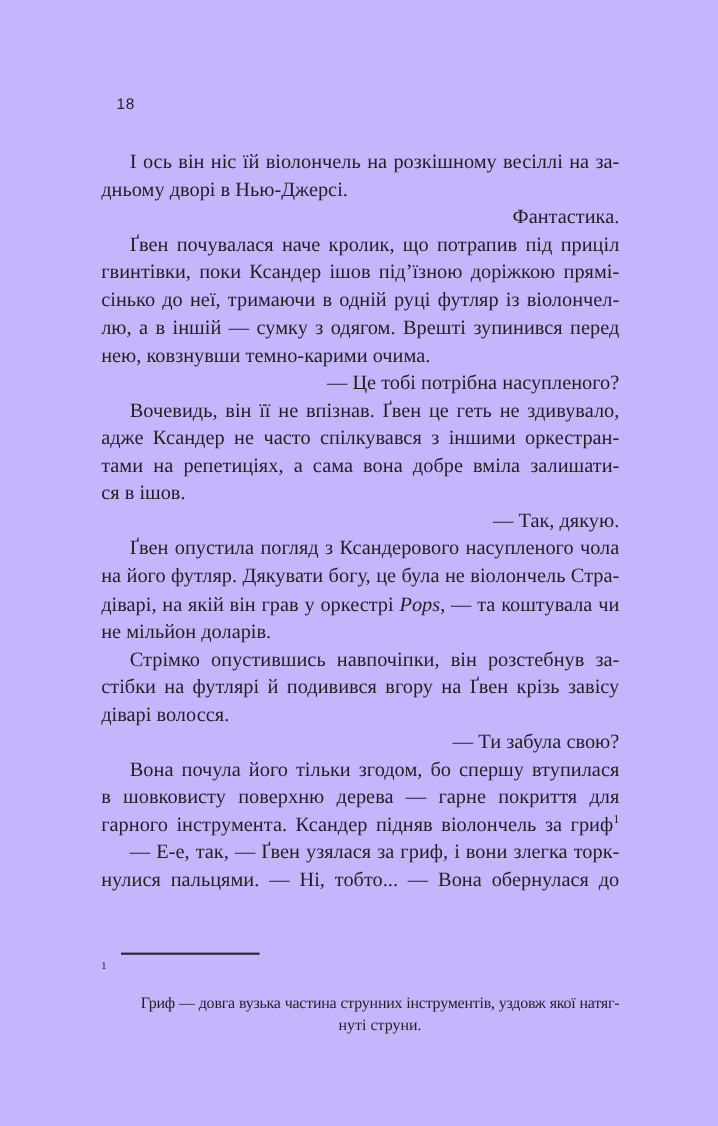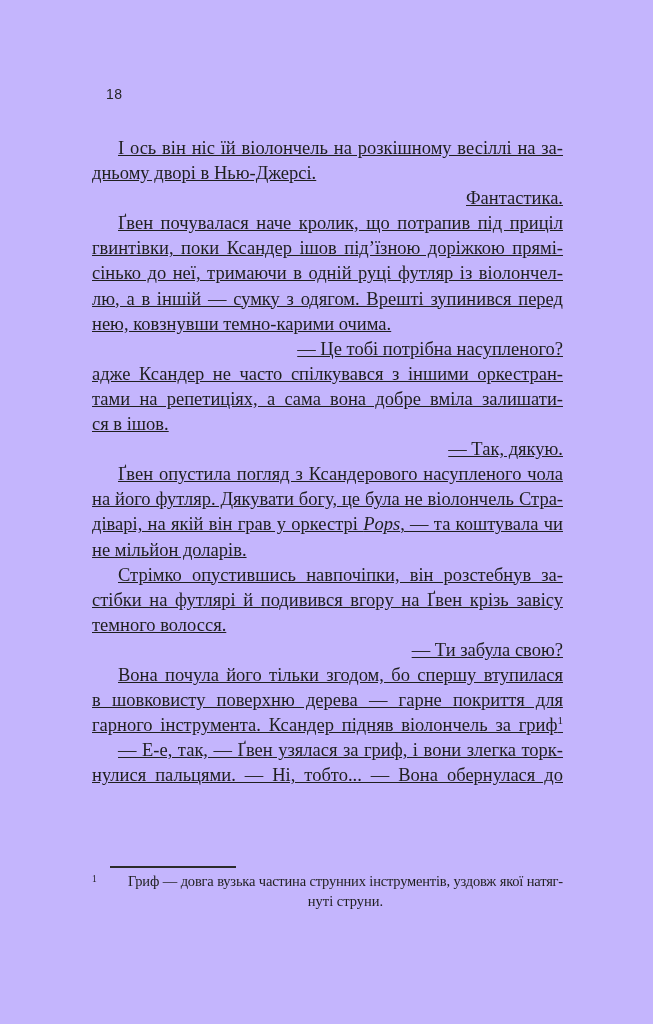--- a/index.html
+++ b/index.html
@@ -18,70 +18,70 @@
     font-size:14px;letter-spacing:0.5px;color:#262626;
   }
   .bodytext{
     position:absolute;left:92px;top:136px;width:471px;
     font-size:18.5px;
   }
   .line{
     height:25.1px;line-height:25.1px;
     overflow:hidden;text-align:left;
     white-space:normal;
-    text-decoration:underline;
   }
   .line.j{text-align:justify;text-align-last:justify;}
   .line.ind{text-indent:26px;text-align:right;}
   .it{font-style:italic;}
   .sup{font-size:60%;vertical-align:super;line-height:0;}
   .fnrule{
     position:absolute;left:110px;top:866px;width:126px;height:2px;
     background:#2b2b2b;
   }
   .fnmarker{
     position:absolute;left:92px;top:874px;
     font-size:9.5px;color:#1f1f1f;
   }
   .fnblock{
     position:absolute;left:128px;top:871px;width:435px;
     font-size:14.5px;
   }
   .fn-line{
     height:20px;line-height:20px;overflow:hidden;text-align:center;
   }
-  .fn-line.j{text-align:justify;text-align-last:justify;}
+  .fn-line.j{text-align:justify;text-align-last:justify;margin-top:31px;}
 </style>
 </head>
 <body>
 
 <div class="page">
   <div class="pageno">18</div>
 
   <div class="bodytext" id="bodytext">
       <div class="line j ind"><span>І ось він ніс їй віолончель на розкішному весіллі на за-</span></div>
       <div class="line"><span>дньому дворі в Нью-Джерсі.</span></div>
       <div class="line ind"><span>Фантастика.</span></div>
       <div class="line j ind"><span>Ґвен почувалася наче кролик, що потрапив під приціл</span></div>
       <div class="line j"><span>гвинтівки, поки Ксандер ішов під’їзною доріжкою прямі-</span></div>
       <div class="line j"><span>сінько до неї, тримаючи в одній руці футляр із віолончел-</span></div>
       <div class="line j"><span>лю, а в іншій — сумку з одягом. Врешті зупинився перед</span></div>
       <div class="line"><span>нею, ковзнувши темно-карими очима.</span></div>
       <div class="line ind"><span>— Це тобі потрібна насупленого?</span></div>
+      <div class="line j ind"><span>Вочевидь, він її не впізнав. Ґвен це геть не здивувало,</span></div>
       <div class="line j"><span>адже Ксандер не часто спілкувався з іншими оркестран-</span></div>
       <div class="line j"><span>тами на репетиціях, а сама вона добре вміла залишати-</span></div>
       <div class="line"><span>ся в ішов.</span></div>
       <div class="line ind"><span>— Так, дякую.</span></div>
       <div class="line j ind"><span>Ґвен опустила погляд з Ксандерового насупленого чола</span></div>
       <div class="line j"><span>на його футляр. Дякувати богу, це була не віолончель Стра-</span></div>
       <div class="line j"><span>діварі, на якій він грав у оркестрі </span><span class="it">Pops</span><span>, — та коштувала чи</span></div>
       <div class="line"><span>не мільйон доларів.</span></div>
       <div class="line j ind"><span>Стрімко опустившись навпочіпки, він розстебнув за-</span></div>
       <div class="line j"><span>стібки на футлярі й подивився вгору на Ґвен крізь завісу</span></div>
-      <div class="line"><span>темного волосся.</span></div>
+      <div class="line"><span>діварі волосся.</span></div>
       <div class="line ind"><span>— Ти забула свою?</span></div>
       <div class="line j ind"><span>Вона почула його тільки згодом, бо спершу втупилася</span></div>
       <div class="line j"><span>в шовковисту поверхню дерева — гарне покриття для</span></div>
       <div class="line j"><span>гарного інструмента. Ксандер підняв віолончель за гриф</span><span class="sup">1</span></div>
       <div class="line j ind"><span>— Е-е, так, — Ґвен узялася за гриф, і вони злегка торк-</span></div>
       <div class="line j"><span>нулися пальцями. — Ні, тобто... — Вона обернулася до</span></div>
     </div>
 
   <div class="fnrule"></div>
   <div class="fnmarker">1</div>

